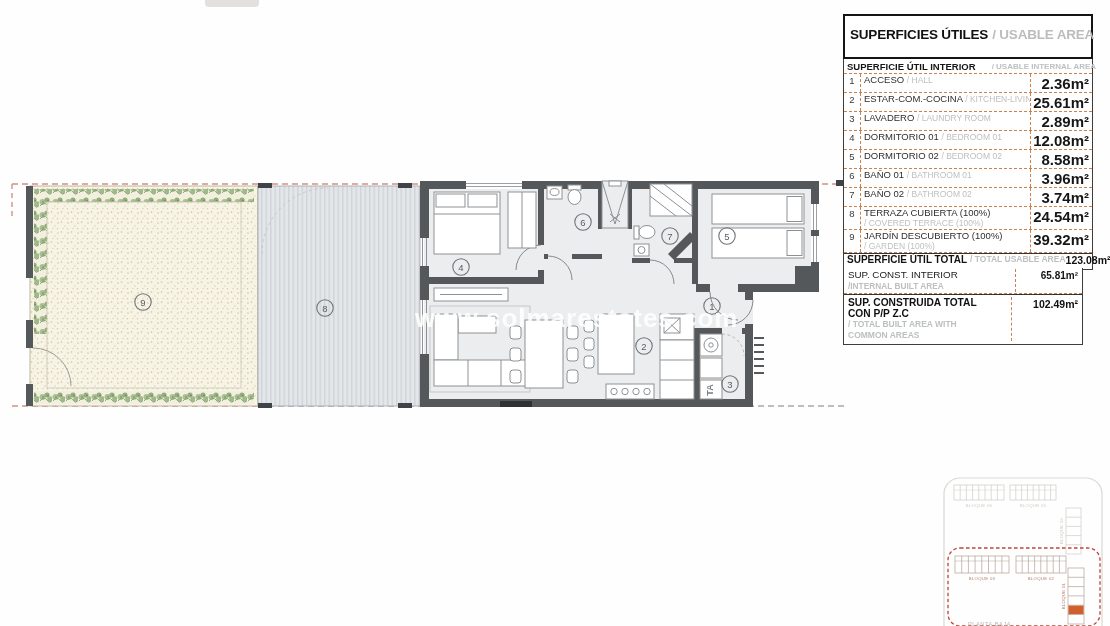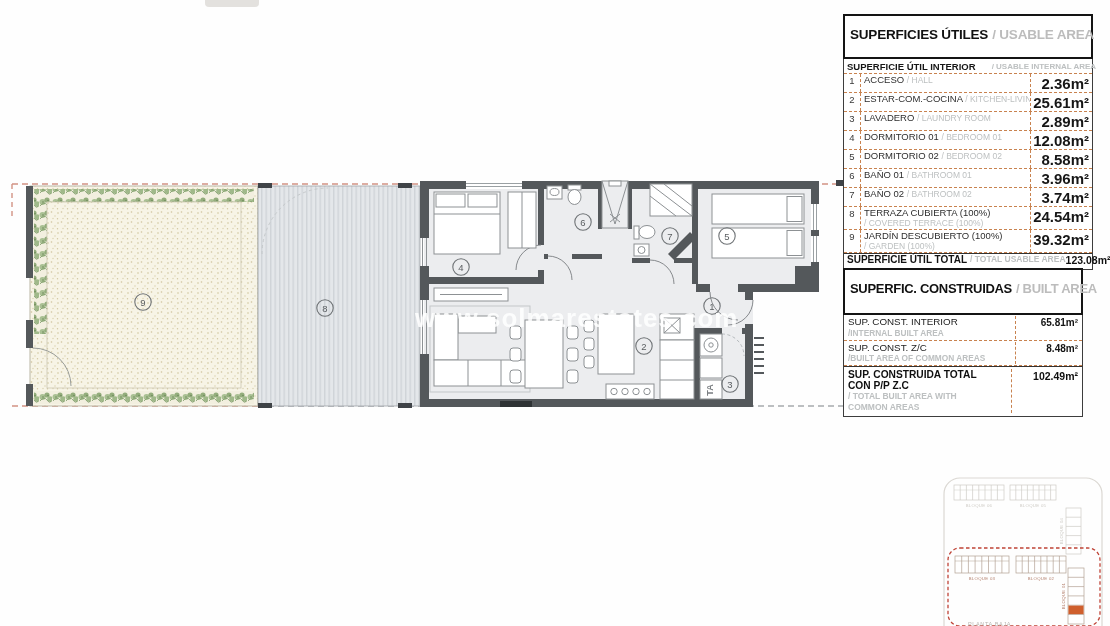--- a/index.html
+++ b/index.html
@@ -368,32 +368,24 @@
     </div>
     <div class="foot">
       <span class="es">SUPERFICIE ÚTIL TOTAL</span>
       <span class="en">/ TOTAL USABLE AREA</span>
       <span class="val">123.08m²</span>
     </div>
   </div>
 </div>
 
 <div class="tbl t2">
-  <div class="title">
-    <span class="es">SUPERFIC. CONSTRUIDAS</span>
-    <span class="en">/ BUILT AREA</span>
-  </div>
   <div class="body">
     <div class="row">
       <div class="lbl"><span class="es">SUP. CONST. INTERIOR</span> <span class="en">/INTERNAL BUILT AREA</span></div>
       <div class="val">65.81m²</div>
-    </div>
-    <div class="row">
-      <div class="lbl"><span class="es">SUP. CONST. Z/C</span><span class="en blk">/BUILT AREA OF COMMON AREAS</span></div>
-      <div class="val">8.48m²</div>
     </div>
     <div class="tfoot">
       <div class="lbl">
         <span class="es">SUP. CONSTRUIDA TOTAL CON P/P Z.C</span>
         <span class="en">/ TOTAL BUILT AREA WITH COMMON AREAS</span>
       </div>
       <div class="val">102.49m²</div>
     </div>
   </div>
 </div>

